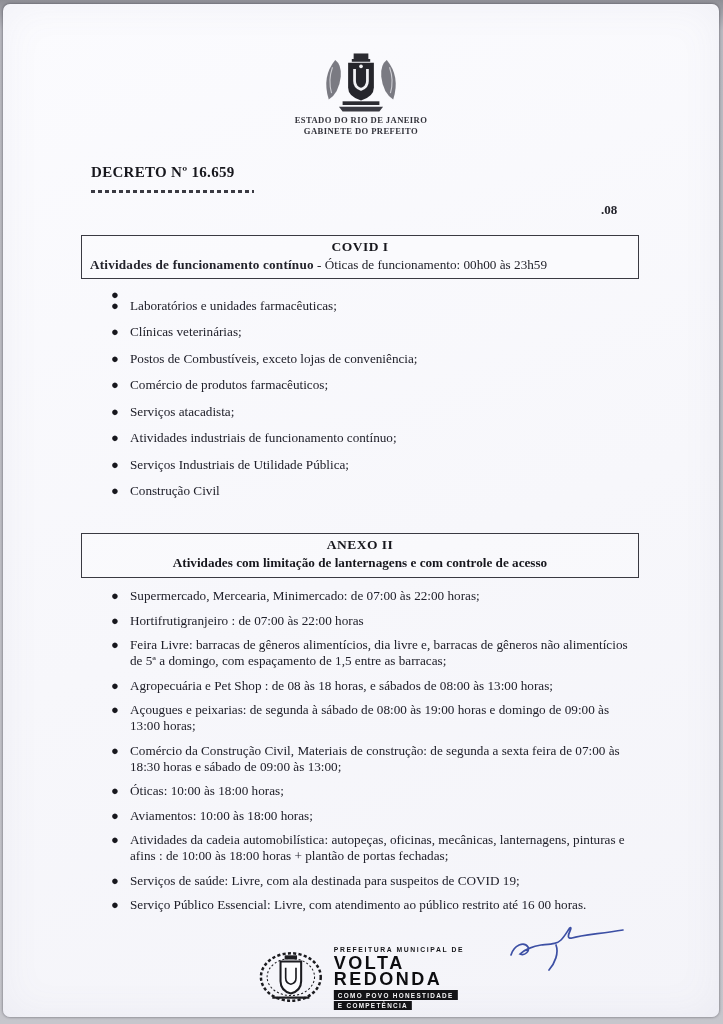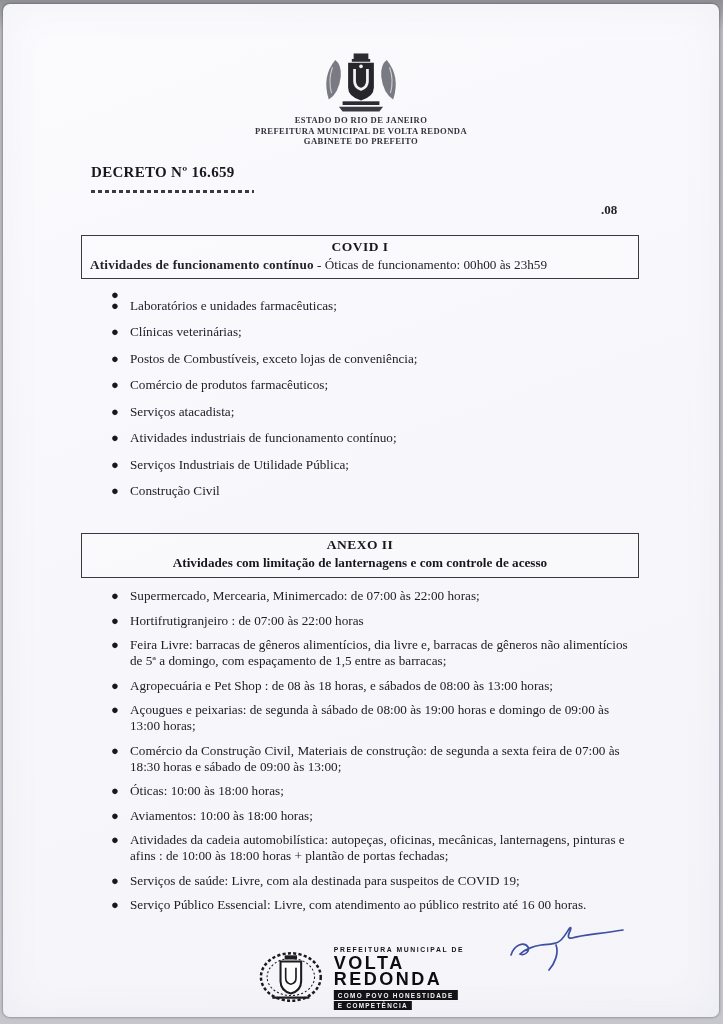--- a/index.html
+++ b/index.html
@@ -70,21 +70,20 @@
       <path d="M36 15 h28 v27 q0 10 -14 14 q-14 -4 -14 -14 Z" fill="#26262c"></path>
       <path d="M43 22 v13 q0 7 7 9 q7 -2 7 -9 V22" fill="none" stroke="#f2f2f5" stroke-width="3"></path>
       <circle cx="50" cy="19" r="2" fill="#f2f2f5"></circle>
       <rect x="30" y="57" width="40" height="4" fill="#2b2b31"></rect>
       <path d="M26 63 h48 l-4 5 h-40 Z" fill="#3a3a42"></path>
     </svg>
   </div>
 
   <div class="org-block">
     <div>ESTADO DO RIO DE JANEIRO</div>
-    <div>PREFEITURA MUNICIPAL DE VOLTA REDONDA</div>
     <div>GABINETE DO PREFEITO</div>
   </div>
 
   <div class="decree">DECRETO Nº 16.659</div>
   <div class="decree-dash"></div>
 
   <div class="page-num">.08</div>
 
   <div class="anexo-box anexo1-box">
     <span class="anexo-title">COVID I</span>

